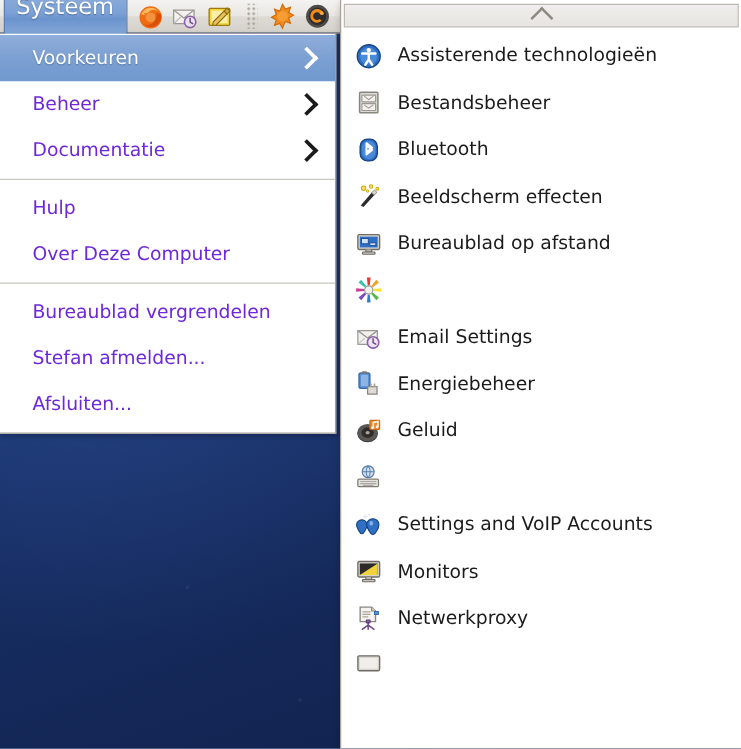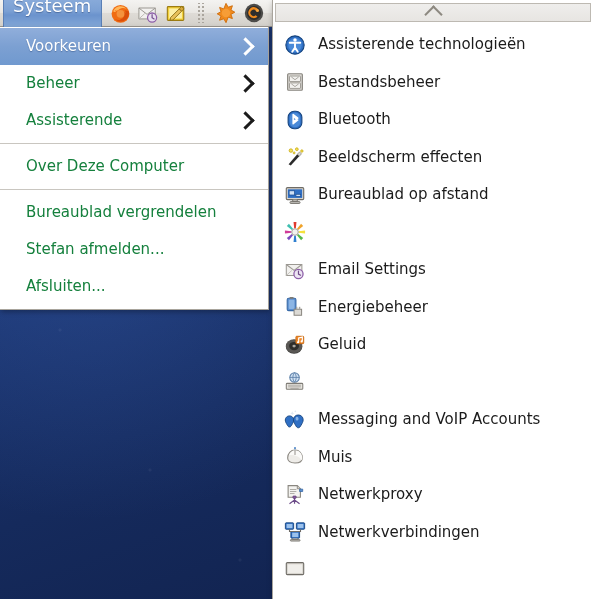--- a/index.html
+++ b/index.html
@@ -98,21 +98,21 @@
     z-index: 40;
   }
 
   .mi {
     position: relative;
     display: flex;
     align-items: center;
     height: 37px;
     padding: 0 8px 0 26px;
     font-size: 15px;
-    color: #15803d;
+    color: #6d28d9;
     cursor: default;
     box-sizing: border-box;
   }
   .mi.selected {
     background: linear-gradient(180deg, #90aedb 0%, #7ca0d2 50%, #7099cf 100%);
     color: #ffffff;
     text-shadow: 0 1px 1px rgba(40,70,120,0.45);
   }
   .mi .label { flex: 1; line-height: 1; }
 
@@ -253,26 +253,29 @@
 
     <div class="mi selected">
       <span class="label">Voorkeuren</span>
       <span class="chev-right"></span>
     </div>
     <div class="mi">
       <span class="label">Beheer</span>
       <span class="chev-right"></span>
     </div>
     <div class="mi">
-      <span class="label">Assisterende</span>
+      <span class="label">Documentatie</span>
       <span class="chev-right"></span>
     </div>
 
     <div class="sep"></div>
 
+    <div class="mi">
+      <span class="label">Hulp</span>
+    </div>
     <div class="mi">
       <span class="label">Over Deze Computer</span>
     </div>
 
     <div class="sep"></div>
 
     <div class="mi">
       <span class="label">Bureaublad vergrendelen</span>
     </div>
     <div class="mi">
@@ -431,67 +434,51 @@
       <div class="smi">
         <span class="ico">
           <svg width="22" height="22" viewBox="0 0 24 24">
             <path d="M6 7.5c2.6 0 4.6 2 4.6 4.5 0 2-1 3.4-2 5.2-.6 1.1-1.3 2.4-2.6 2.4s-2-1.3-2.6-2.4c-1-1.8-2-3.2-2-5.2C1.4 9.5 3.4 7.5 6 7.5z" fill="#2f6fc4" stroke="#17457f" stroke-width="1"></path>
             <path d="M15.6 6.5c3 0 5.3 2.3 5.3 5.2 0 2.3-1.1 3.9-2.3 6-.7 1.3-1.5 2.8-3 2.8s-2.3-1.5-3-2.8c-1.2-2.1-2.3-3.7-2.3-6 0-2.9 2.3-5.2 5.3-5.2z" fill="#2f6fc4" stroke="#17457f" stroke-width="1"></path>
             <ellipse cx="14.2" cy="10.5" rx="1.6" ry="2.1" fill="#9cc2ec" opacity="0.8"></ellipse>
             <path d="M9 2.5l.7 1.5 1.5.7-1.5.7L9 6.9l-.7-1.5L6.8 4.7l1.5-.7z" fill="#dfe8f2"></path>
             <circle cx="12.4" cy="2.6" r="0.9" fill="#dfe8f2"></circle>
           </svg>
         </span>
-        <span class="label">Messaging and VoIP Accounts</span>
-      </div>
-
-
-      <div class="smi">
-        <span class="ico">
-          <svg width="22" height="22" viewBox="0 0 24 24">
-            <path d="M12 4.5c4.6 0 8 3.6 8 8.5 0 3.4-2.6 5.5-8 5.5s-8-2.1-8-5.5c0-4.9 3.4-8.5 8-8.5z" fill="#eeece8" stroke="#8a8780" stroke-width="1.2"></path>
-            <path d="M12 4.5c4.6 0 8 3.6 8 8.5 0 1-.2 1.9-.7 2.6-2-3.8-7.6-6.6-13.8-5.6C6.4 6.8 8.9 4.5 12 4.5z" fill="#fbfaf8"></path>
-            <path d="M12 4.6v5.2" stroke="#8a8780" stroke-width="1"></path>
-            <path d="M11.4 2.2l.6 2.4.6-2.4" fill="#4f86c6"></path>
-            <circle cx="12" cy="2.2" r="1.1" fill="#4f86c6"></circle>
-          </svg>
-        </span>
-        <span class="label">Muis</span>
-      </div>
+        <span class="label">Settings and VoIP Accounts</span>
+      </div>
+
+      <div class="smi">
+        <span class="ico">
+          <svg width="22" height="22" viewBox="0 0 24 24">
+            <rect x="2.5" y="3.5" width="19" height="13.5" rx="1.2" fill="#d8d5cf" stroke="#6f6c66" stroke-width="1.2"></rect>
+            <rect x="4.2" y="5.2" width="15.6" height="10" fill="#2b2a28"></rect>
+            <path d="M4.2 15.2L19.8 5.2v10z" fill="#f0d23c"></path>
+            <path d="M9.5 17v2.2h5V17" fill="#b9b6b0" stroke="#6f6c66" stroke-width="1"></path>
+            <rect x="6.5" y="19.2" width="11" height="2" rx="0.8" fill="#c7c4be" stroke="#6f6c66" stroke-width="1"></rect>
+          </svg>
+        </span>
+        <span class="label">Monitors</span>
+      </div>
+
 
       <div class="smi">
         <span class="ico">
           <svg width="22" height="22" viewBox="0 0 24 24">
             <path d="M4.5 1.8h10l3.4 3.4v9.3h-13.4z" fill="#f4f3f0" stroke="#8a8780" stroke-width="1.2"></path>
             <path d="M14.5 1.8v3.4h3.4" fill="#d8d5cf" stroke="#8a8780" stroke-width="1"></path>
             <path d="M6.5 6h7M6.5 8.2h7M6.5 10.4h5" stroke="#a9a6a0" stroke-width="1"></path>
             <path d="M17 5.6h3.4v2.6H17z" fill="#5b8fd0" stroke="#3a6ba8" stroke-width="0.9"></path>
             <path d="M11.5 14.5v3M11.5 17.5L6 21.5M11.5 17.5L17 21.5M11.5 17.5v4" stroke="#6b4a88" stroke-width="1.3" fill="none"></path>
             <rect x="9.8" y="13.2" width="3.4" height="2.4" rx="0.5" fill="#8d5ea8" stroke="#5d3b74" stroke-width="0.9"></rect>
           </svg>
         </span>
         <span class="label">Netwerkproxy</span>
       </div>
 
-      <div class="smi">
-        <span class="ico">
-          <svg width="22" height="22" viewBox="0 0 24 24">
-            <rect x="1.5" y="2" width="9" height="7" rx="0.8" fill="#2f6fc4" stroke="#17457f" stroke-width="1"></rect>
-            <rect x="2.8" y="3.2" width="6.4" height="4.6" fill="#9cc2ec"></rect>
-            <rect x="13.5" y="2" width="9" height="7" rx="0.8" fill="#2f6fc4" stroke="#17457f" stroke-width="1"></rect>
-            <rect x="14.8" y="3.2" width="6.4" height="4.6" fill="#9cc2ec"></rect>
-            <rect x="7.5" y="11.5" width="9.5" height="7.2" rx="0.8" fill="#2f6fc4" stroke="#17457f" stroke-width="1"></rect>
-            <rect x="8.9" y="12.8" width="6.7" height="4.8" fill="#9cc2ec"></rect>
-            <path d="M6 9.2v2.3h12V9.2" fill="none" stroke="#6f6c66" stroke-width="1.2"></path>
-            <path d="M9.5 19v1.4h5.5V19" fill="#b9b6b0" stroke="#6f6c66" stroke-width="0.9"></path>
-            <rect x="7" y="20.3" width="10.5" height="1.6" rx="0.6" fill="#c7c4be" stroke="#6f6c66" stroke-width="0.9"></rect>
-          </svg>
-        </span>
-        <span class="label">Netwerkverbindingen</span>
-      </div>
 
       <div class="smi">
         <span class="ico">
           <svg width="22" height="22" viewBox="0 0 24 24">
             <rect x="2.5" y="4" width="19" height="13" rx="1.2" fill="#d8d5cf" stroke="#6f6c66" stroke-width="1.2"></rect>
             <rect x="4.2" y="5.8" width="15.6" height="9.4" fill="#f0eeea"></rect>
           </svg>
         </span>
         <span class="label"></span>
       </div>

